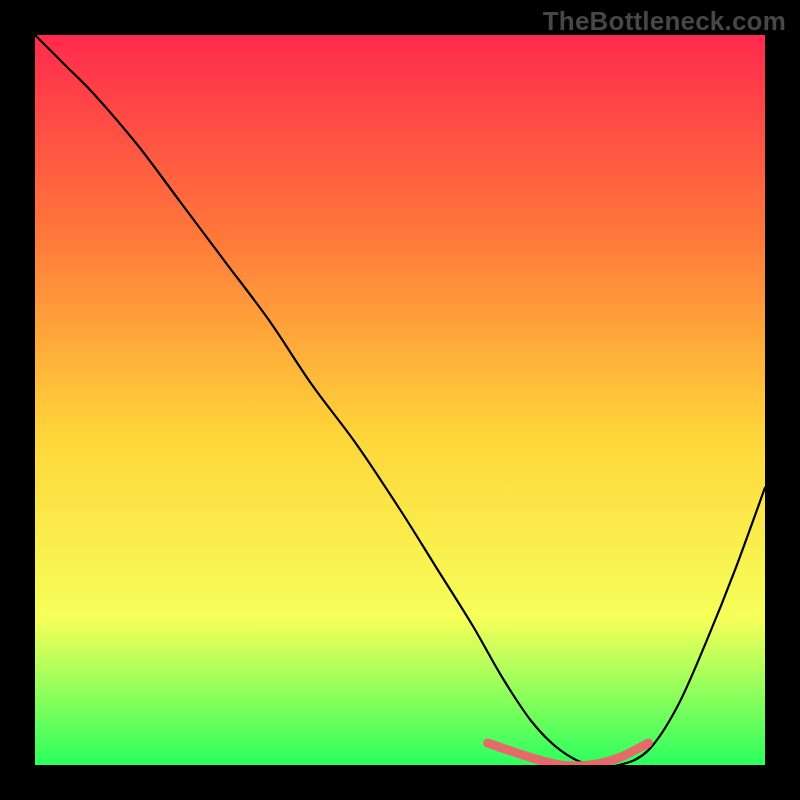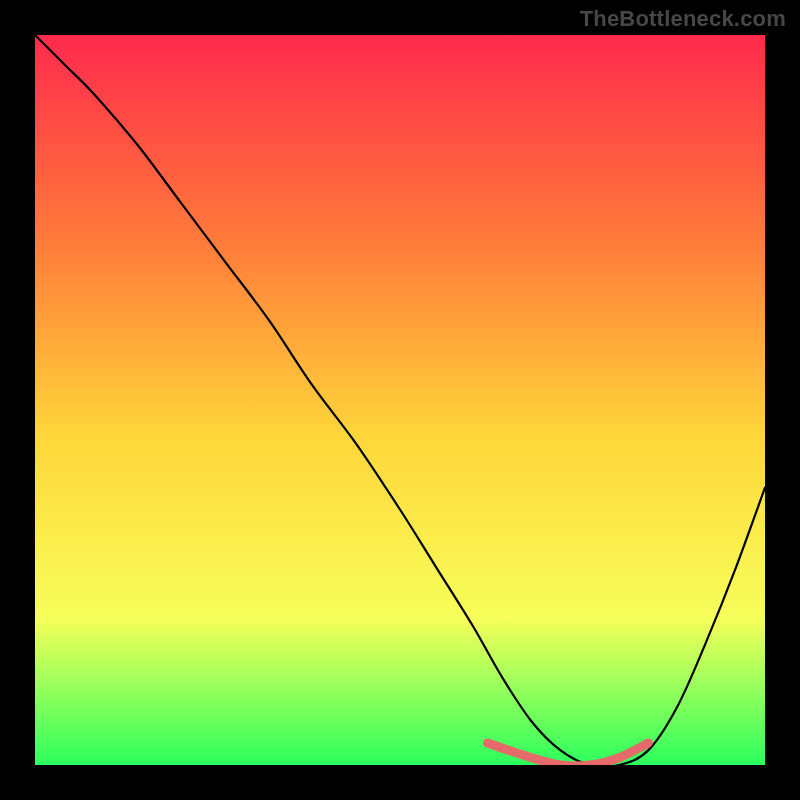--- a/index.html
+++ b/index.html
@@ -28,21 +28,21 @@
   .plot svg {
     display: block;
     width: 730px;
     height: 730px;
   }
   .watermark {
     position: absolute;
     top: 6px;
     right: 14px;
     color: #474747;
-    font-size: 22px;
+    font-size: 26px;
     font-weight: 600;
     letter-spacing: 0.2px;
     pointer-events: none;
     user-select: none;
     text-align: center;
   }
 </style>
 </head>
 <body>
 

